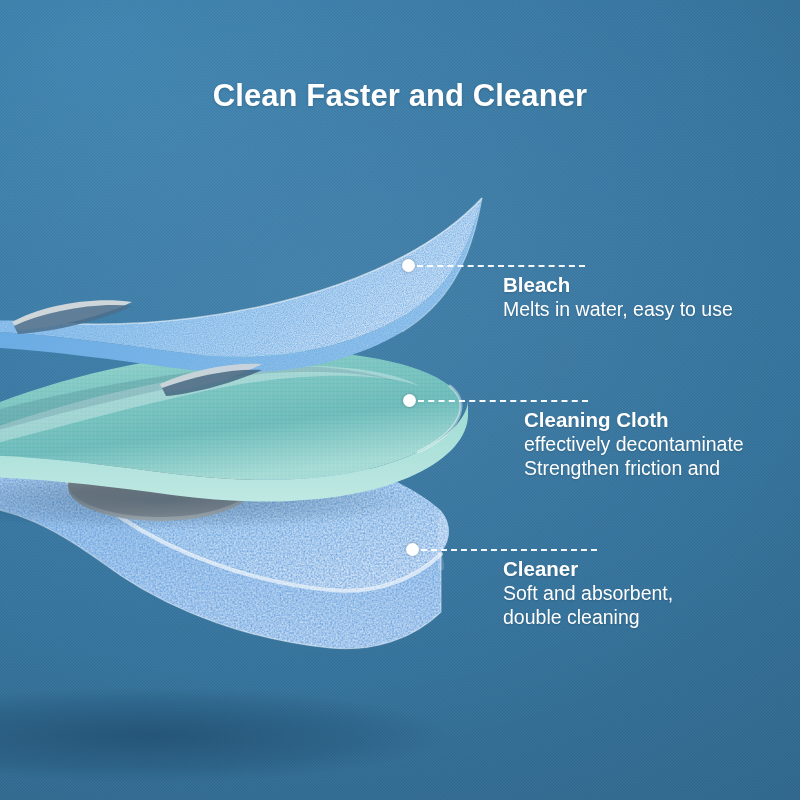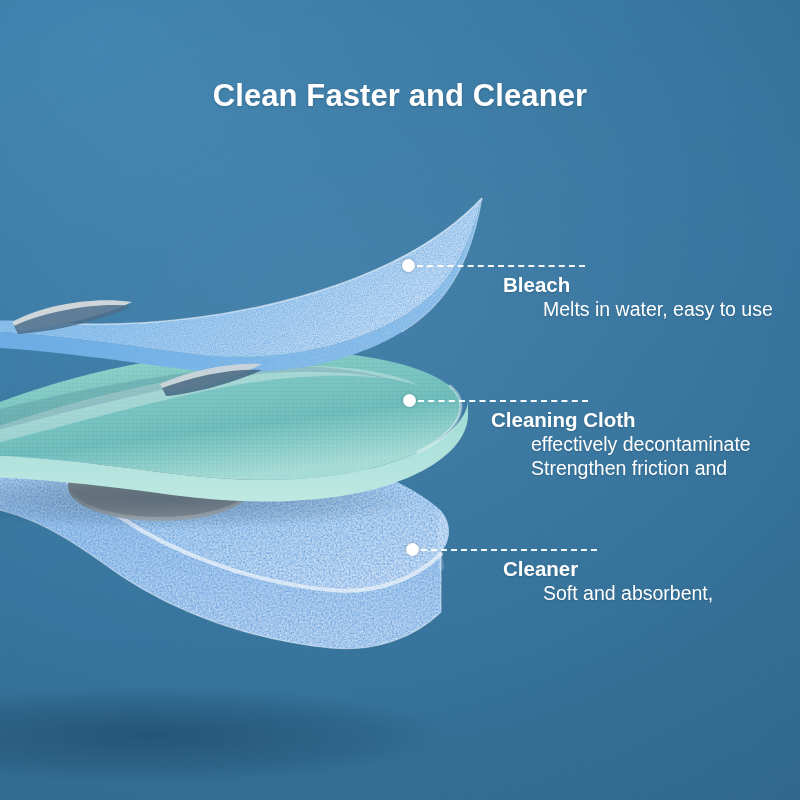--- a/index.html
+++ b/index.html
@@ -50,21 +50,21 @@
   }
   .cal-text{ position:absolute; color:#fff; }
   .cal-title{
     font-size:20.5px; font-weight:700; line-height:25px;
     text-shadow:0 1px 2px rgba(0,0,0,.16); white-space:nowrap;
   }
   .cal-desc{
     font-size:19.5px; font-weight:400; line-height:24px;
     text-shadow:0 1px 2px rgba(0,0,0,.16);
   }
-  .cal-desc div{ white-space:nowrap;margin-left:40px; }
+  .cal-desc div{ white-space:nowrap; }
 </style>
 </head>
 <body>
 
 <div id="poster">
 
   <div id="bg-base"></div>
   <div id="bg-weave"></div>
   <div id="bg-vig"></div>
 
@@ -250,33 +250,34 @@
       <div class="cal-title">Bleach</div>
       <div class="cal-desc">
         <div>Melts in water, easy to use</div>
       </div>
     </div>
   </div>
 
   <div class="callout">
     <div class="cal-dot" style="left:403px; top:394px;"></div>
     <div class="cal-line" style="left:418px; top:400px; width:170px;"></div>
-    <div class="cal-text" style="left:491px; top:407px;">
+    <div class="cal-text" style="left:524px; top:407px;">
       <div class="cal-title">Cleaning Cloth</div>
       <div class="cal-desc">
         <div>effectively decontaminate</div>
         <div>Strengthen friction and</div>
       </div>
     </div>
   </div>
 
   <div class="callout">
     <div class="cal-dot" style="left:406px; top:543px;"></div>
     <div class="cal-line" style="left:421px; top:549px; width:176px;"></div>
     <div class="cal-text" style="left:503px; top:556px;">
       <div class="cal-title">Cleaner</div>
       <div class="cal-desc">
         <div>Soft and absorbent,</div>
+        <div>double cleaning</div>
       </div>
     </div>
   </div>
 
 </div>
 
 </body></html>

